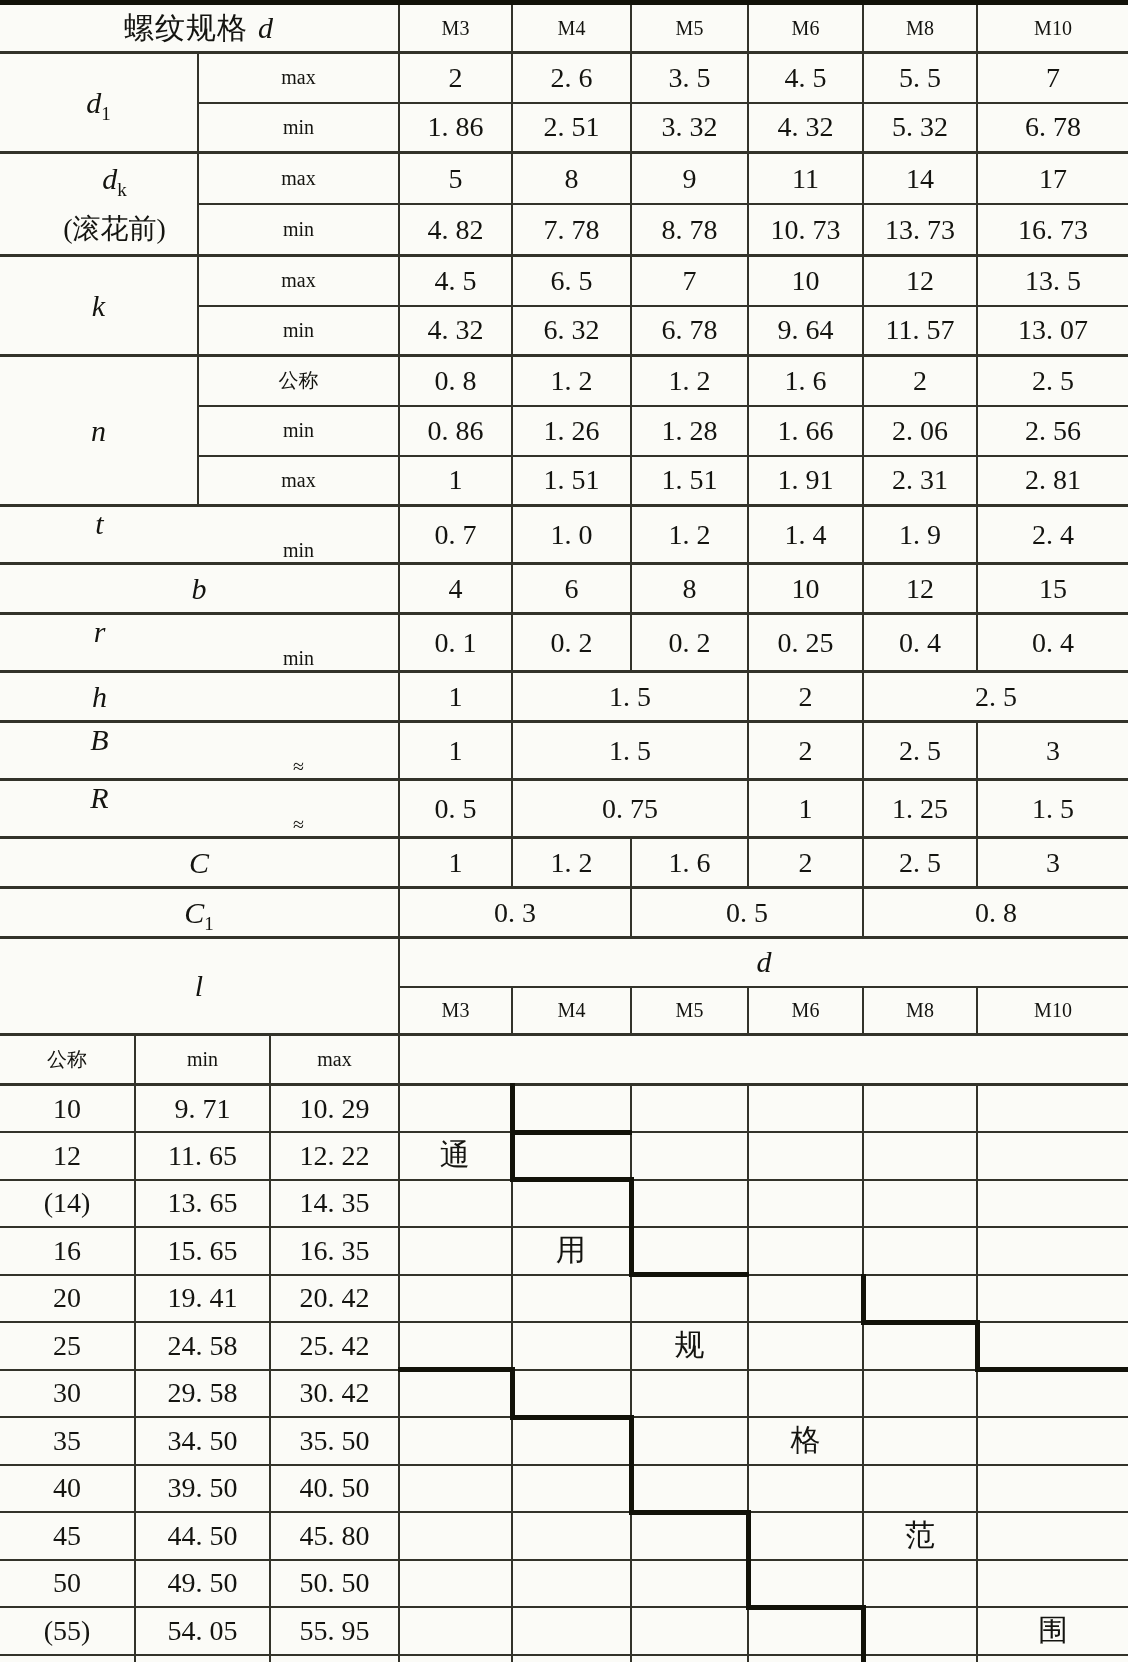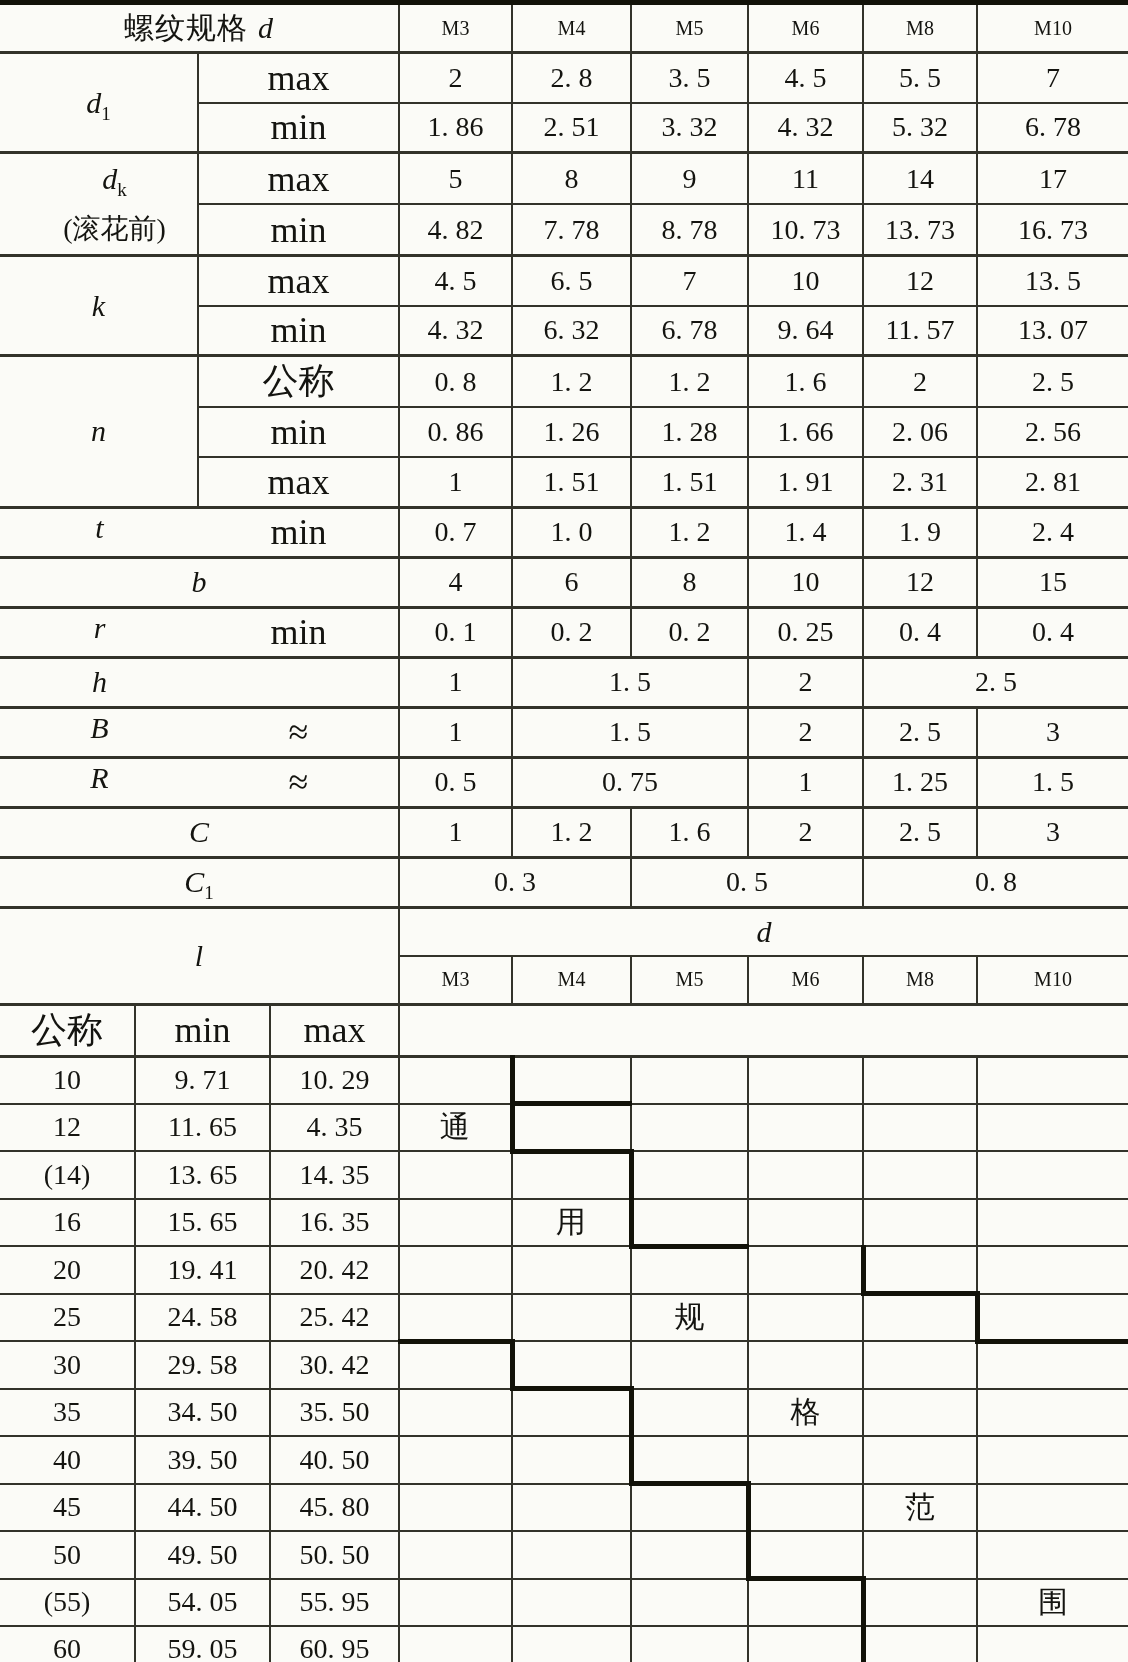--- a/index.html
+++ b/index.html
@@ -43,21 +43,21 @@
   td:last-child{border-right:0}
   td.tl{border-left:5px solid var(--thick)}
   td.tb{border-bottom:5px solid var(--thick)}
   i{font-style:italic;font-size:30px;}
   sub{font-size:19px;font-style:normal;line-height:0;}
   .ttl{font-size:30px;letter-spacing:1px;}
   .ttl i{margin-left:10px;}
   .mh{font-size:20px;}
   .duo{display:flex;width:100%;}
   .duo > span{flex:1;text-align:center;}
-  .q{font-size:36px;}
+  .q{font-size:20px;margin-top:32px;}
   .dkcell div{line-height:50px;height:50px;margin-left:32px;}
   .rc{font-size:30px;}
   .cn{font-size:28px;}
 </style>
 </head>
 <body>
 
 <div class="page">
 <table class="spec">
 <colgroup>
@@ -81,21 +81,21 @@
   <td class="mh">M5</td>
   <td class="mh">M6</td>
   <td class="mh">M8</td>
   <td class="mh">M10</td>
 </tr>
 
 <tr class="h50 s3">
   <td colspan="2" rowspan="2"><i>d</i><sub>1</sub></td>
   <td colspan="2" class="q">max</td>
   <td>2</td>
-  <td>2. 8</td>
+  <td>2. 6</td>
   <td>3. 5</td>
   <td>4. 5</td>
   <td>5. 5</td>
   <td>7</td>
 </tr>
 
 <tr class="h50">
   <td colspan="2" class="q">min</td>
   <td>1. 86</td>
   <td>2. 51</td>
@@ -308,21 +308,21 @@
   <td class="tl tb"></td>
   <td></td>
   <td></td>
   <td></td>
   <td></td>
 </tr>
 
 <tr class="hl">
   <td class="cn">12</td>
   <td colspan="2" class="cn">11. 65</td>
-  <td class="cn">4. 35</td>
+  <td class="cn">12. 22</td>
   <td class="rc">通</td>
   <td class="tl tb"></td>
   <td></td>
   <td></td>
   <td></td>
   <td></td>
 </tr>
 
 <tr class="hl">
   <td class="cn">(14)</td>

